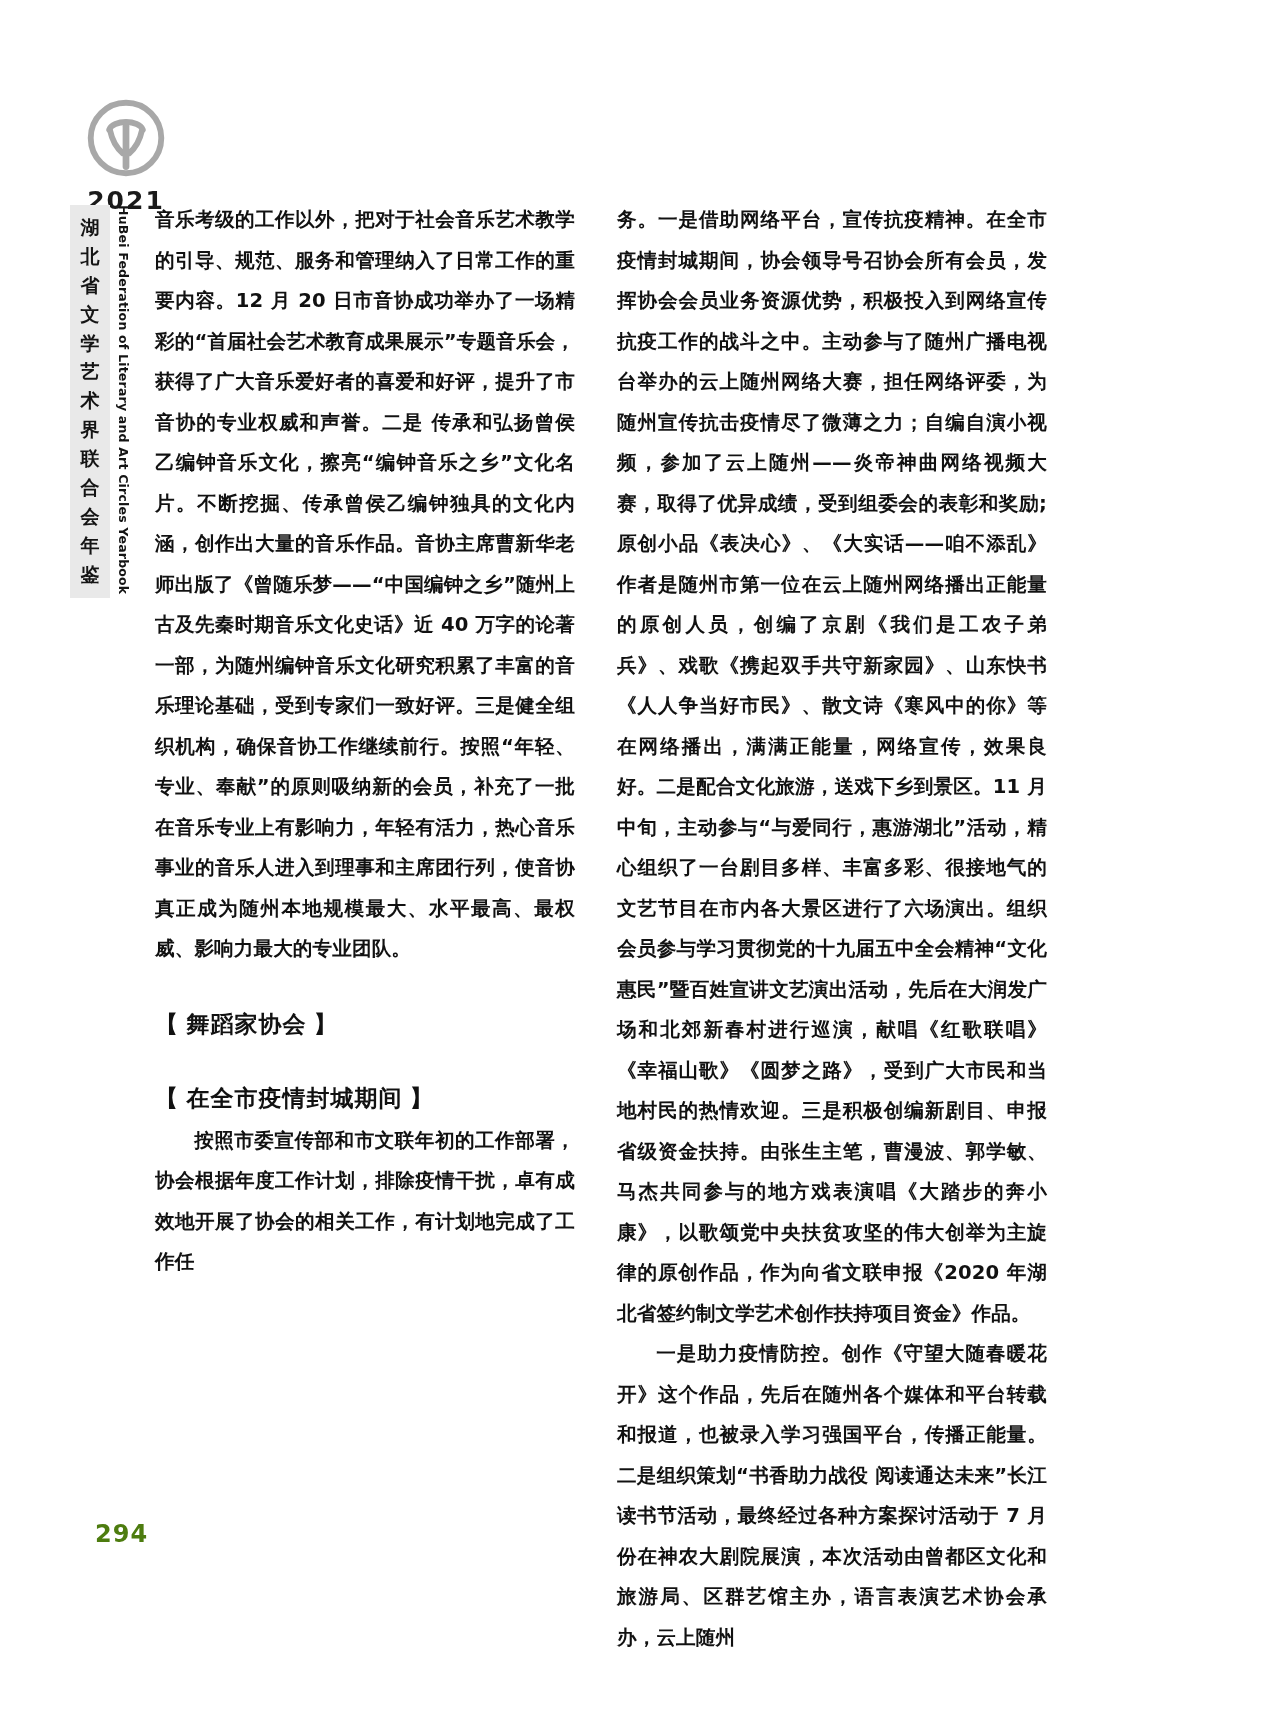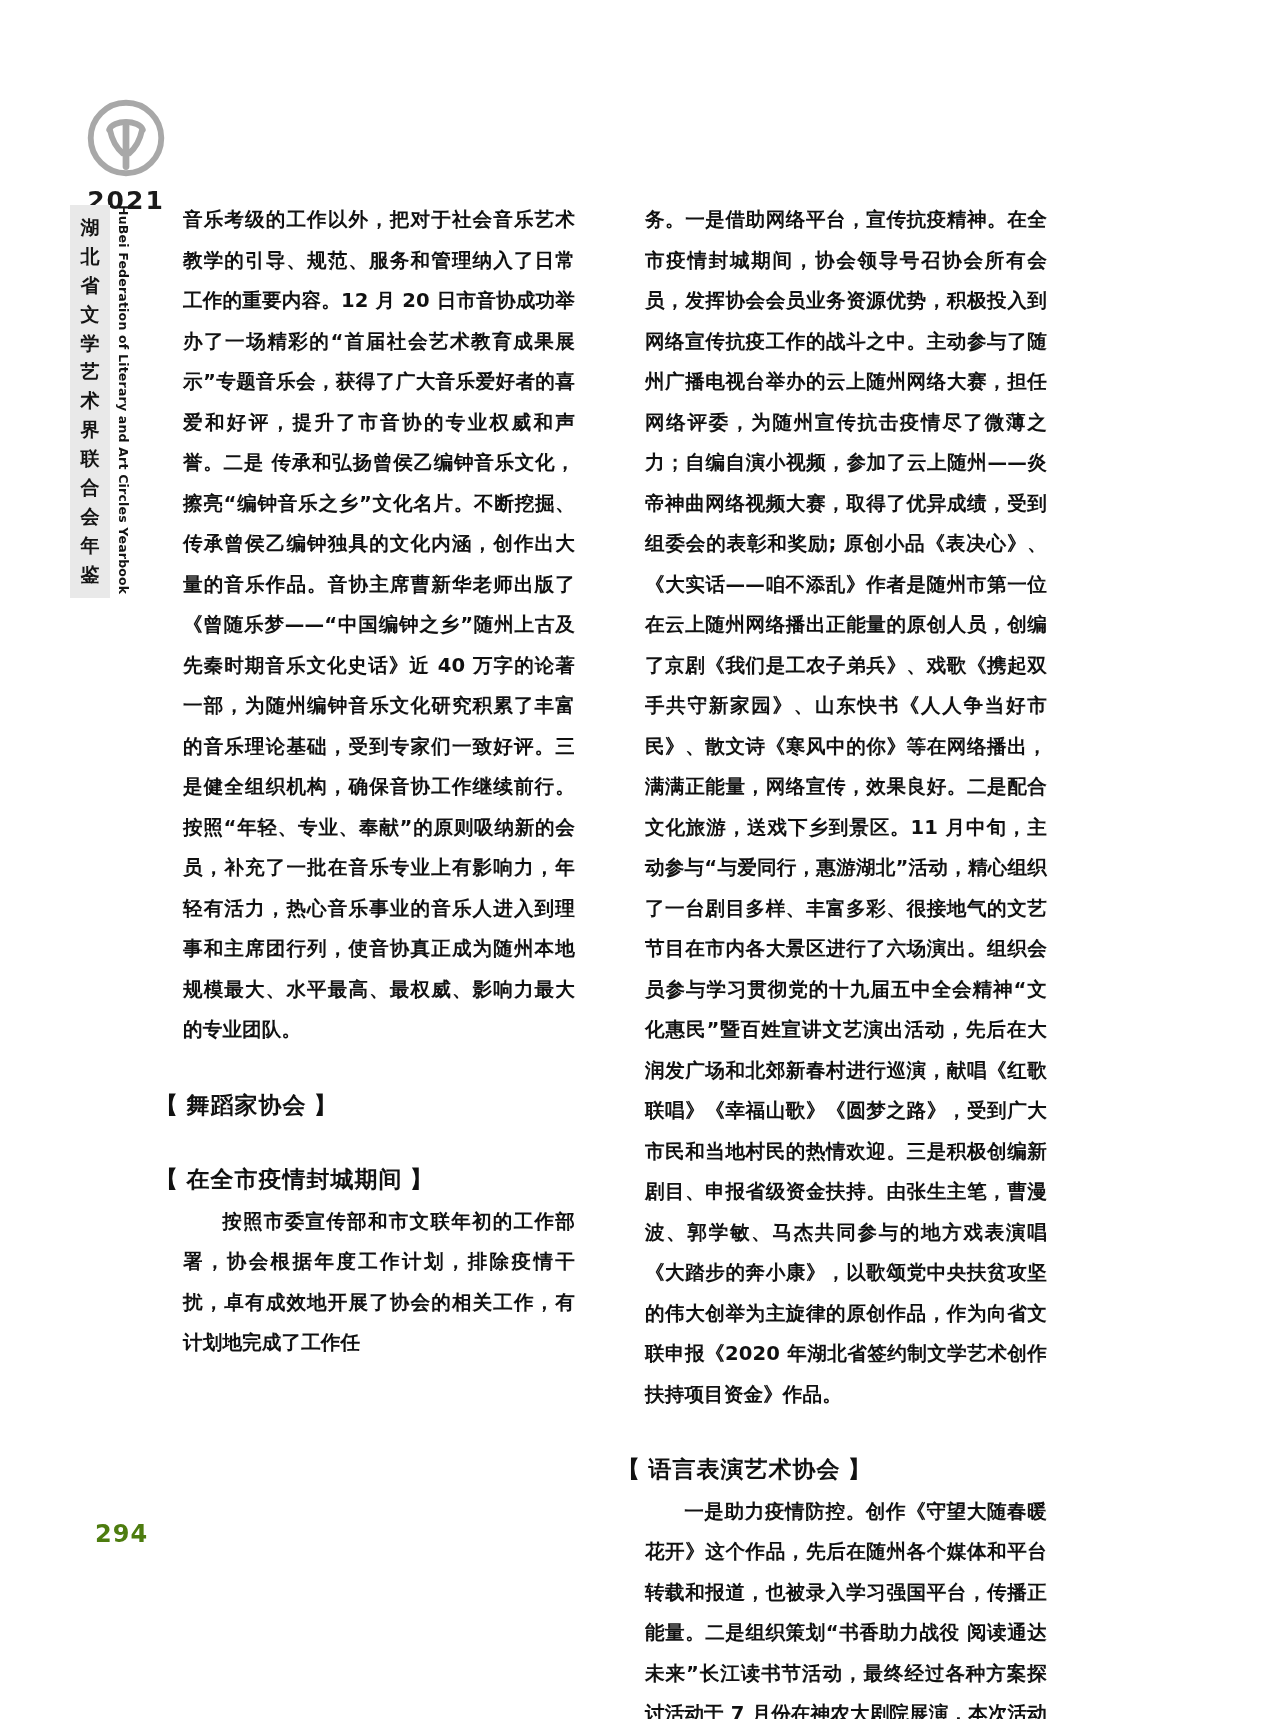--- a/index.html
+++ b/index.html
@@ -100,21 +100,20 @@
   p.para {
     font-family: "DejaVu Sans", "Liberation Sans", sans-serif;
     font-size: 19.6px;
     line-height: 40.5px;
     text-align: justify;
     text-align-last: left;
     text-justify: inter-character;
     font-weight: 600;
     letter-spacing: 0.1px;
     word-break: break-all;
-    margin-left: 28px;
   }
   p.indent { text-indent: 2em; }
   h2.sec-title {
     font-family: Liberation Sans, sans-serif;
     font-size: 23px;
     font-weight: 700;
     line-height: 40.5px;
     letter-spacing: 1px;
     margin-top: 34px;
     margin-bottom: 2px;
@@ -171,21 +170,20 @@
 
     <div class="col col-left">
       <p class="para">音乐考级的工作以外，把对于社会音乐艺术教学的引导、规范、服务和管理纳入了日常工作的重要内容。12 月 20 日市音协成功举办了一场精彩的“首届社会艺术教育成果展示”专题音乐会，获得了广大音乐爱好者的喜爱和好评，提升了市音协的专业权威和声誉。二是 传承和弘扬曾侯乙编钟音乐文化，擦亮“编钟音乐之乡”文化名片。不断挖掘、传承曾侯乙编钟独具的文化内涵，创作出大量的音乐作品。音协主席曹新华老师出版了《曾随乐梦——“中国编钟之乡”随州上古及先秦时期音乐文化史话》近 40 万字的论著一部，为随州编钟音乐文化研究积累了丰富的音乐理论基础，受到专家们一致好评。三是健全组织机构，确保音协工作继续前行。按照“年轻、专业、奉献”的原则吸纳新的会员，补充了一批在音乐专业上有影响力，年轻有活力，热心音乐事业的音乐人进入到理事和主席团行列，使音协真正成为随州本地规模最大、水平最高、最权威、影响力最大的专业团队。</p>
       <h2 class="sec-title">【 舞蹈家协会 】</h2>
       <h2 class="sec-title">【 在全市疫情封城期间 】</h2>
       <p class="para indent">按照市委宣传部和市文联年初的工作部署，协会根据年度工作计划，排除疫情干扰，卓有成效地开展了协会的相关工作，有计划地完成了工作任</p>
     </div>
 
     <div class="col col-right">
       <p class="para">务。一是借助网络平台，宣传抗疫精神。在全市疫情封城期间，协会领导号召协会所有会员，发挥协会会员业务资源优势，积极投入到网络宣传抗疫工作的战斗之中。主动参与了随州广播电视台举办的云上随州网络大赛，担任网络评委，为随州宣传抗击疫情尽了微薄之力；自编自演小视频，参加了云上随州——炎帝神曲网络视频大赛，取得了优异成绩，受到组委会的表彰和奖励; 原创小品《表决心》、《大实话——咱不添乱》作者是随州市第一位在云上随州网络播出正能量的原创人员，创编了京剧《我们是工农子弟兵》、戏歌《携起双手共守新家园》、山东快书《人人争当好市民》、散文诗《寒风中的你》等在网络播出，满满正能量，网络宣传，效果良好。二是配合文化旅游，送戏下乡到景区。11 月中旬，主动参与“与爱同行，惠游湖北”活动，精心组织了一台剧目多样、丰富多彩、很接地气的文艺节目在市内各大景区进行了六场演出。组织会员参与学习贯彻党的十九届五中全会精神“文化惠民”暨百姓宣讲文艺演出活动，先后在大润发广场和北郊新春村进行巡演，献唱《红歌联唱》《幸福山歌》《圆梦之路》，受到广大市民和当地村民的热情欢迎。三是积极创编新剧目、申报省级资金扶持。由张生主笔，曹漫波、郭学敏、马杰共同参与的地方戏表演唱《大踏步的奔小康》，以歌颂党中央扶贫攻坚的伟大创举为主旋律的原创作品，作为向省文联申报《2020 年湖北省签约制文学艺术创作扶持项目资金》作品。</p>
-      <h2 class="sec-title">【 语言表演艺术协会 】</h2>
       <p class="para indent">一是助力疫情防控。创作《守望大随春暖花开》这个作品，先后在随州各个媒体和平台转载和报道，也被录入学习强国平台，传播正能量。二是组织策划“书香助力战役 阅读通达未来”长江读书节活动，最终经过各种方案探讨活动于 7 月份在神农大剧院展演，本次活动由曾都区文化和旅游局、区群艺馆主办，语言表演艺术协会承办，云上随州</p>
     </div>
 
   </div>
 
   <div class="folio">294</div>
 
 </div>
 
 </body></html>

